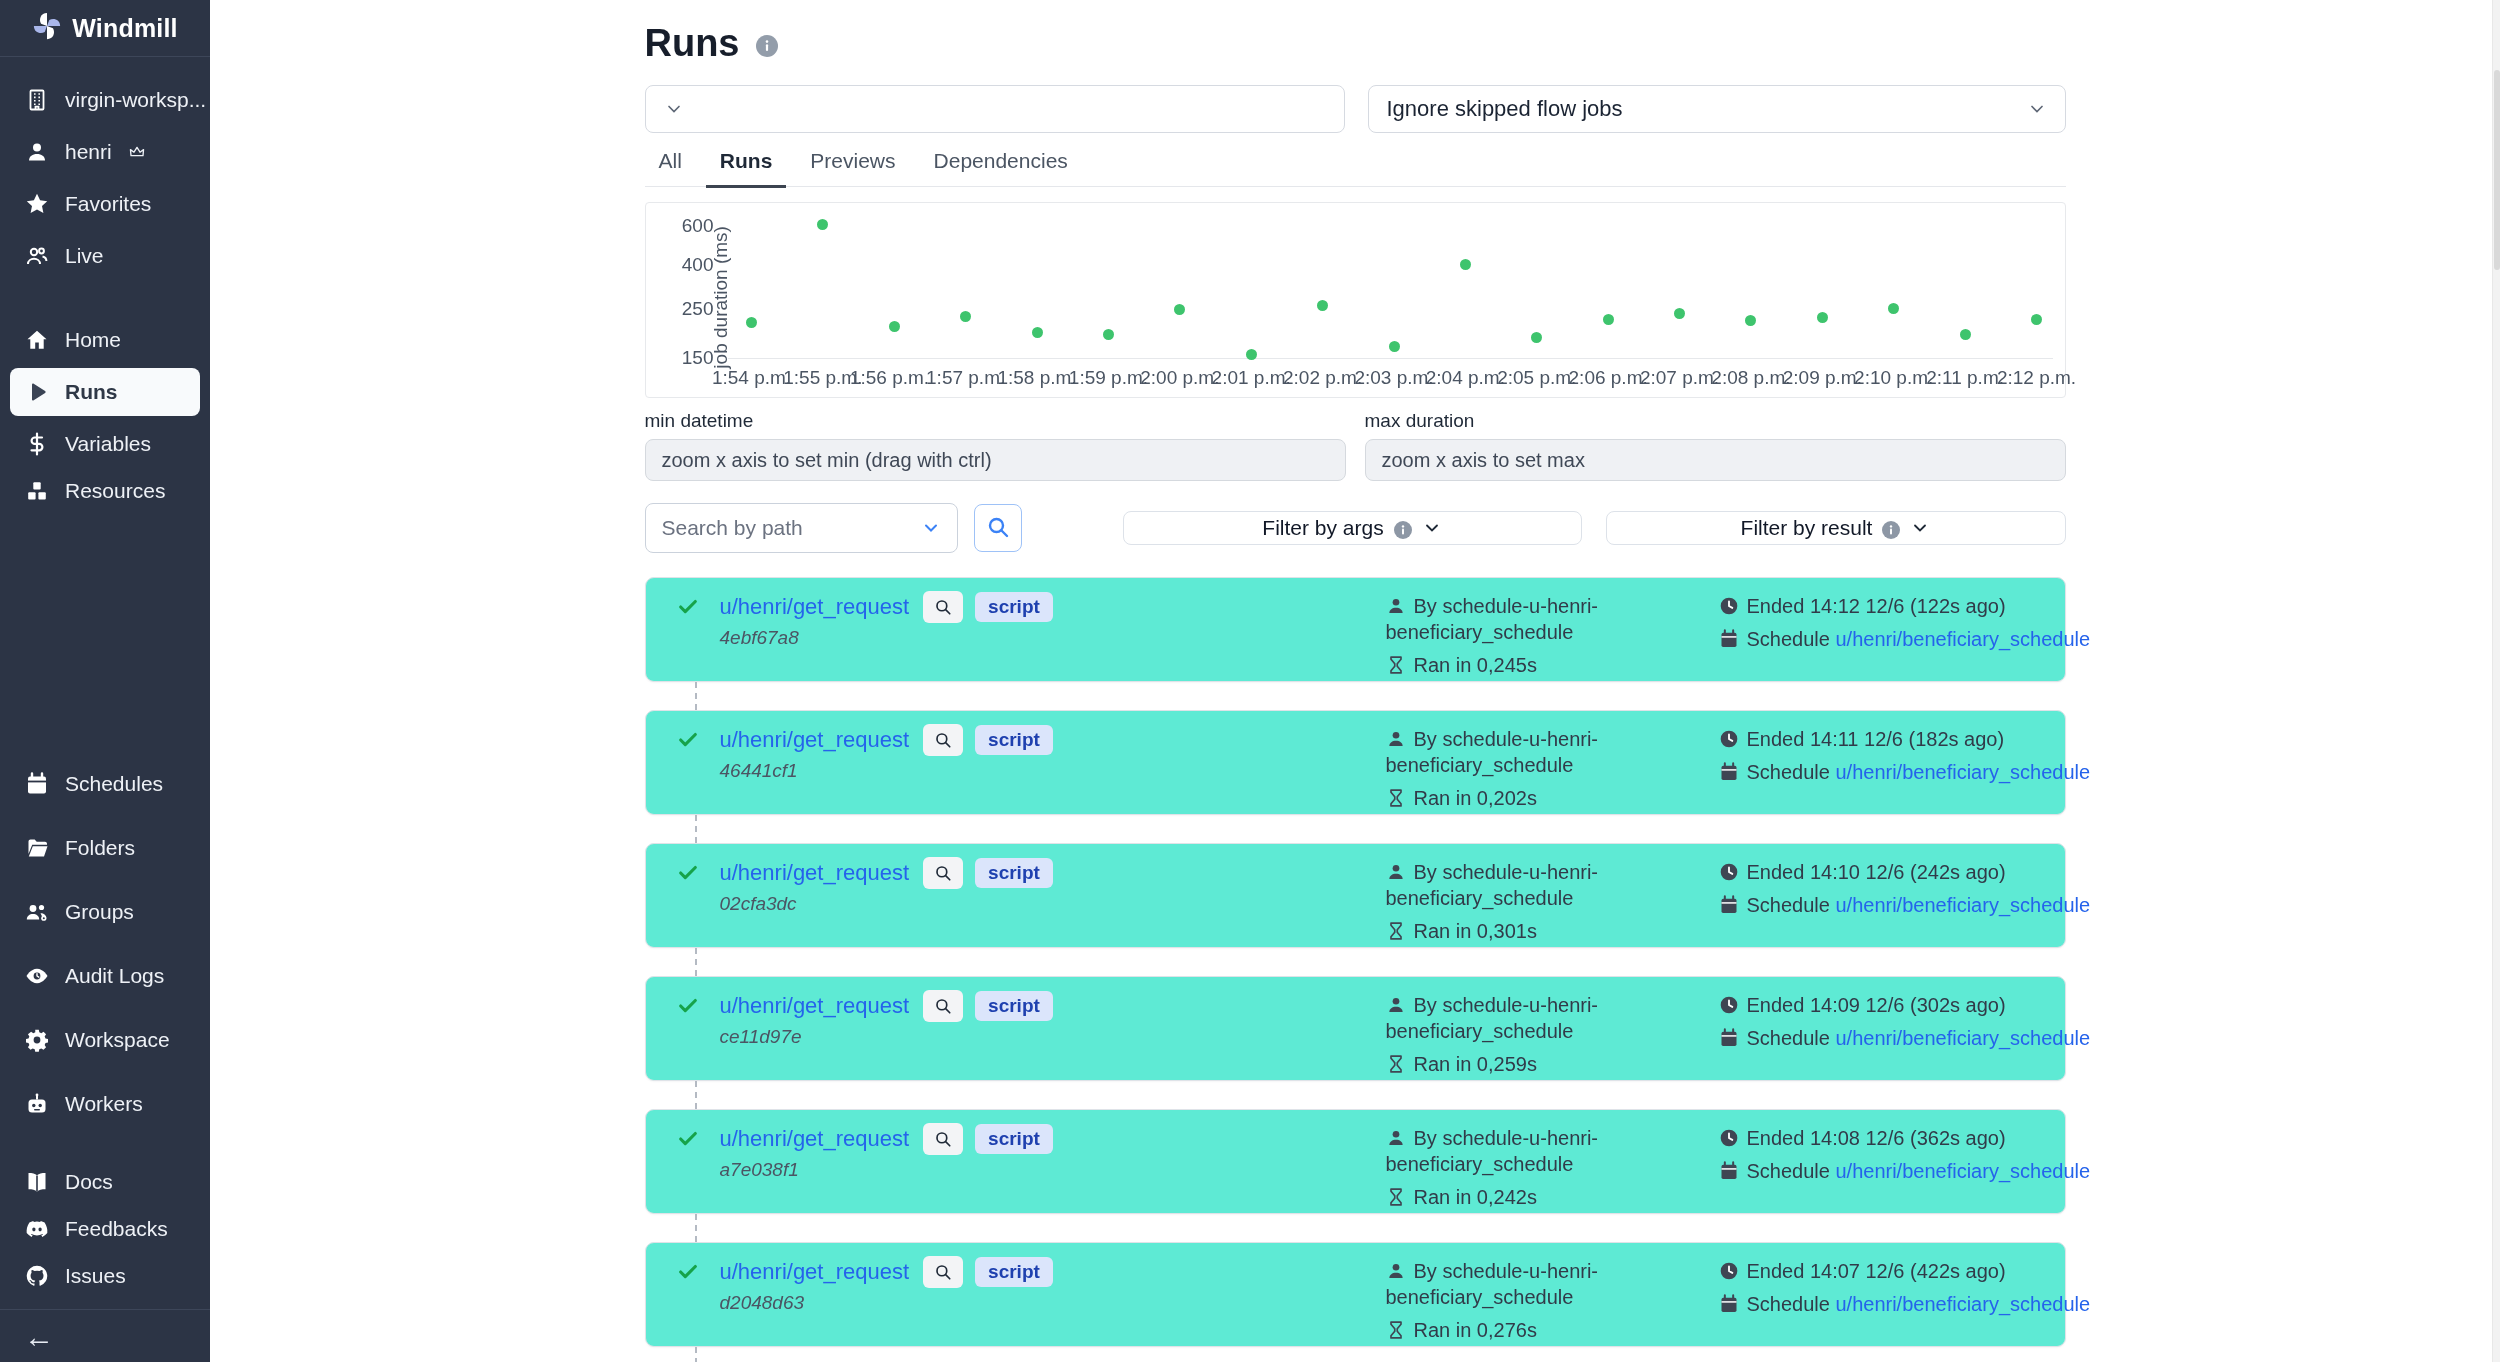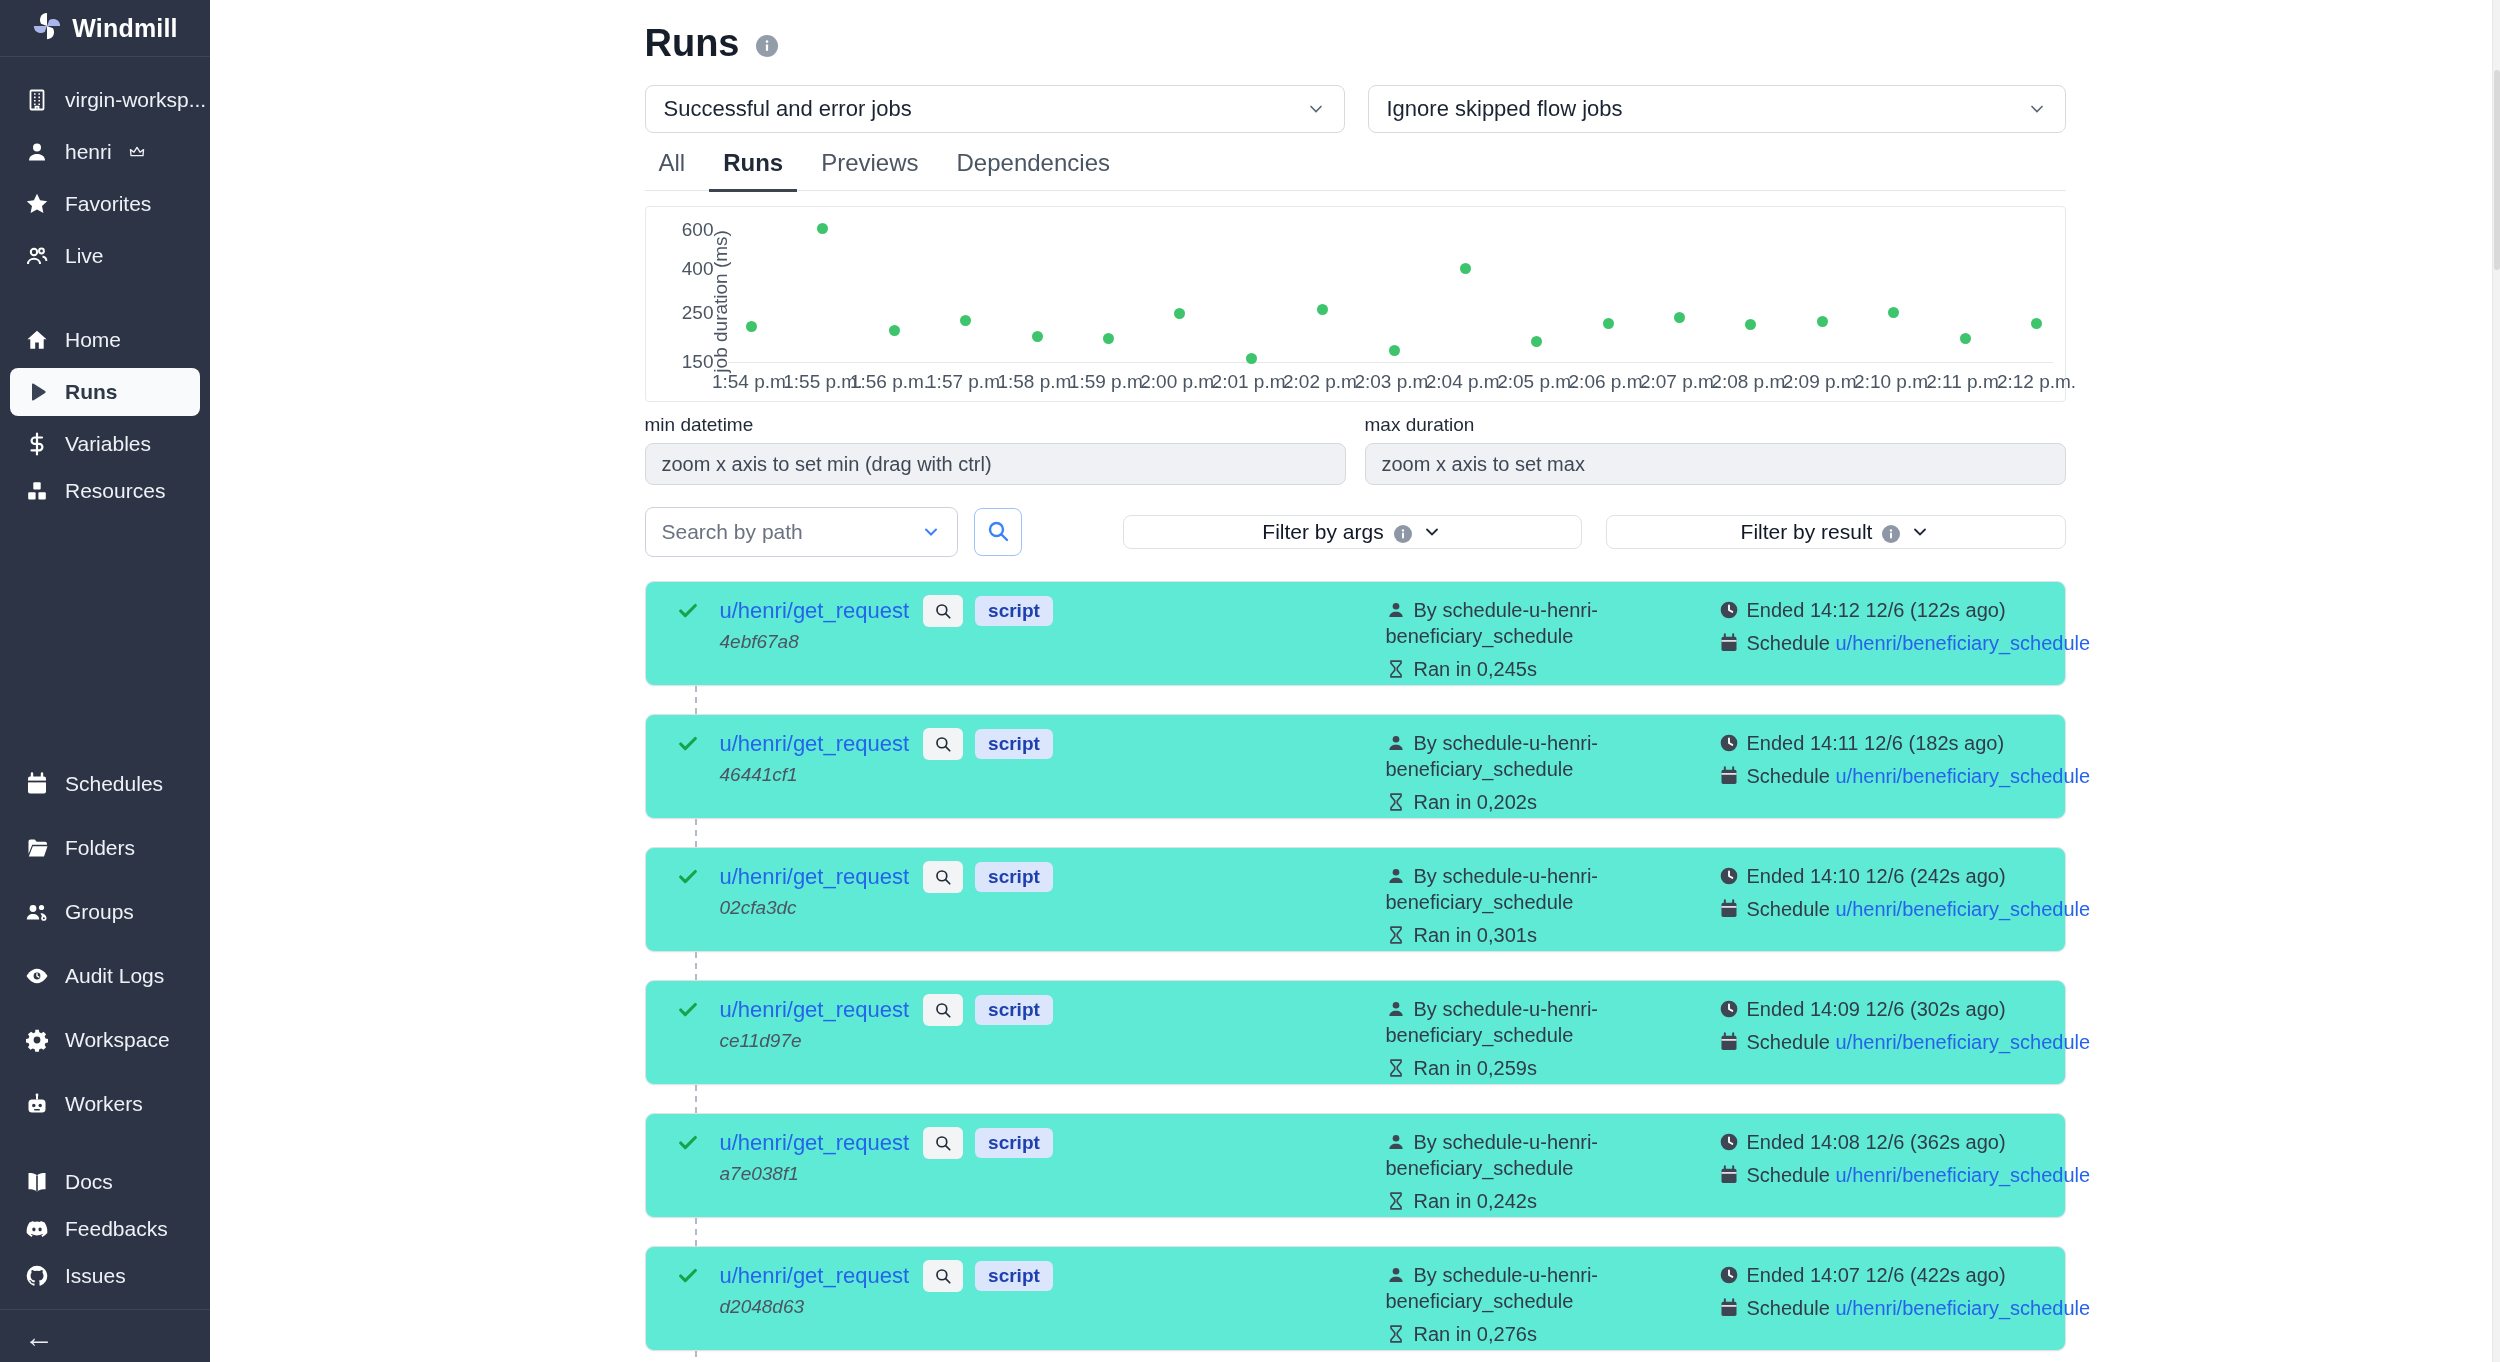--- a/index.html
+++ b/index.html
@@ -50,21 +50,21 @@
   .fselect { height:48px; border:1px solid #d6dae1; border-radius:8px; background:#fff;
     display:flex; align-items:center; padding:0 18px; font-size:22px; color:#1b2433;
     cursor:pointer; }
   .fselect .val { flex:1; }
   .fselect.jobs { width:700px; }
   .fselect.flows { flex:1; }
   .chev { width:20px; height:20px; color:#5d6675; flex-shrink:0; }
   .chev svg { width:20px; height:20px; }
 
   .tabs-row { margin-top:16px; border-bottom:1px solid #e5e7eb; display:flex; }
-  .tab { padding:0 14px 12px 14px; margin-right:10px; font-size:24px; color:#4b5563;
+  .tab { padding:0 14px 12px 14px; margin-right:10px; font-size:21px; color:#4b5563;
     cursor:pointer; border-bottom:3px solid transparent; margin-bottom:-2px; }
   .tab.active { color:#1f2937; font-weight:700; border-bottom-color:#3c4450; }
 
   
   .chart-box { margin-top:15px; height:196px; border:1px solid #e7e9ec; border-radius:4px;
     position:relative; background:#fff; }
   .y-axis-title { position:absolute; left:4px; top:50%;
     transform:translateY(-62%) rotate(-90deg); transform-origin:center;
     font-size:19px; color:#4b5563; white-space:nowrap; }
   .plot { position:absolute; left:82px; right:12px; top:16px; bottom:38px;
@@ -343,21 +343,20 @@
             <circle cx="12" cy="12" r="10" fill="currentColor" opacity="0"></circle>
             <circle cx="12" cy="12" r="10" fill="none"></circle>
             <circle cx="12" cy="7.2" r="1.4" fill="#fff"></circle>
             <rect x="10.8" y="10" width="2.4" height="7.5" rx="1.2" fill="#fff"></rect>
           </svg>
       </span>
     </div>
 
     <div class="selects-row">
       <div class="fselect jobs">
-        <span class="val">Successful and error jobs</span>
         <span class="chev">
           <svg viewBox="0 0 24 24" fill="none" stroke="currentColor" stroke-width="2" stroke-linecap="round">
               <path d="M6 9l6 6 6-6"></path>
             </svg>
         </span>
       </div>
       <div class="fselect flows">
         <span class="val">Ignore skipped flow jobs</span>
         <span class="chev">
           <svg viewBox="0 0 24 24" fill="none" stroke="currentColor" stroke-width="2" stroke-linecap="round">

